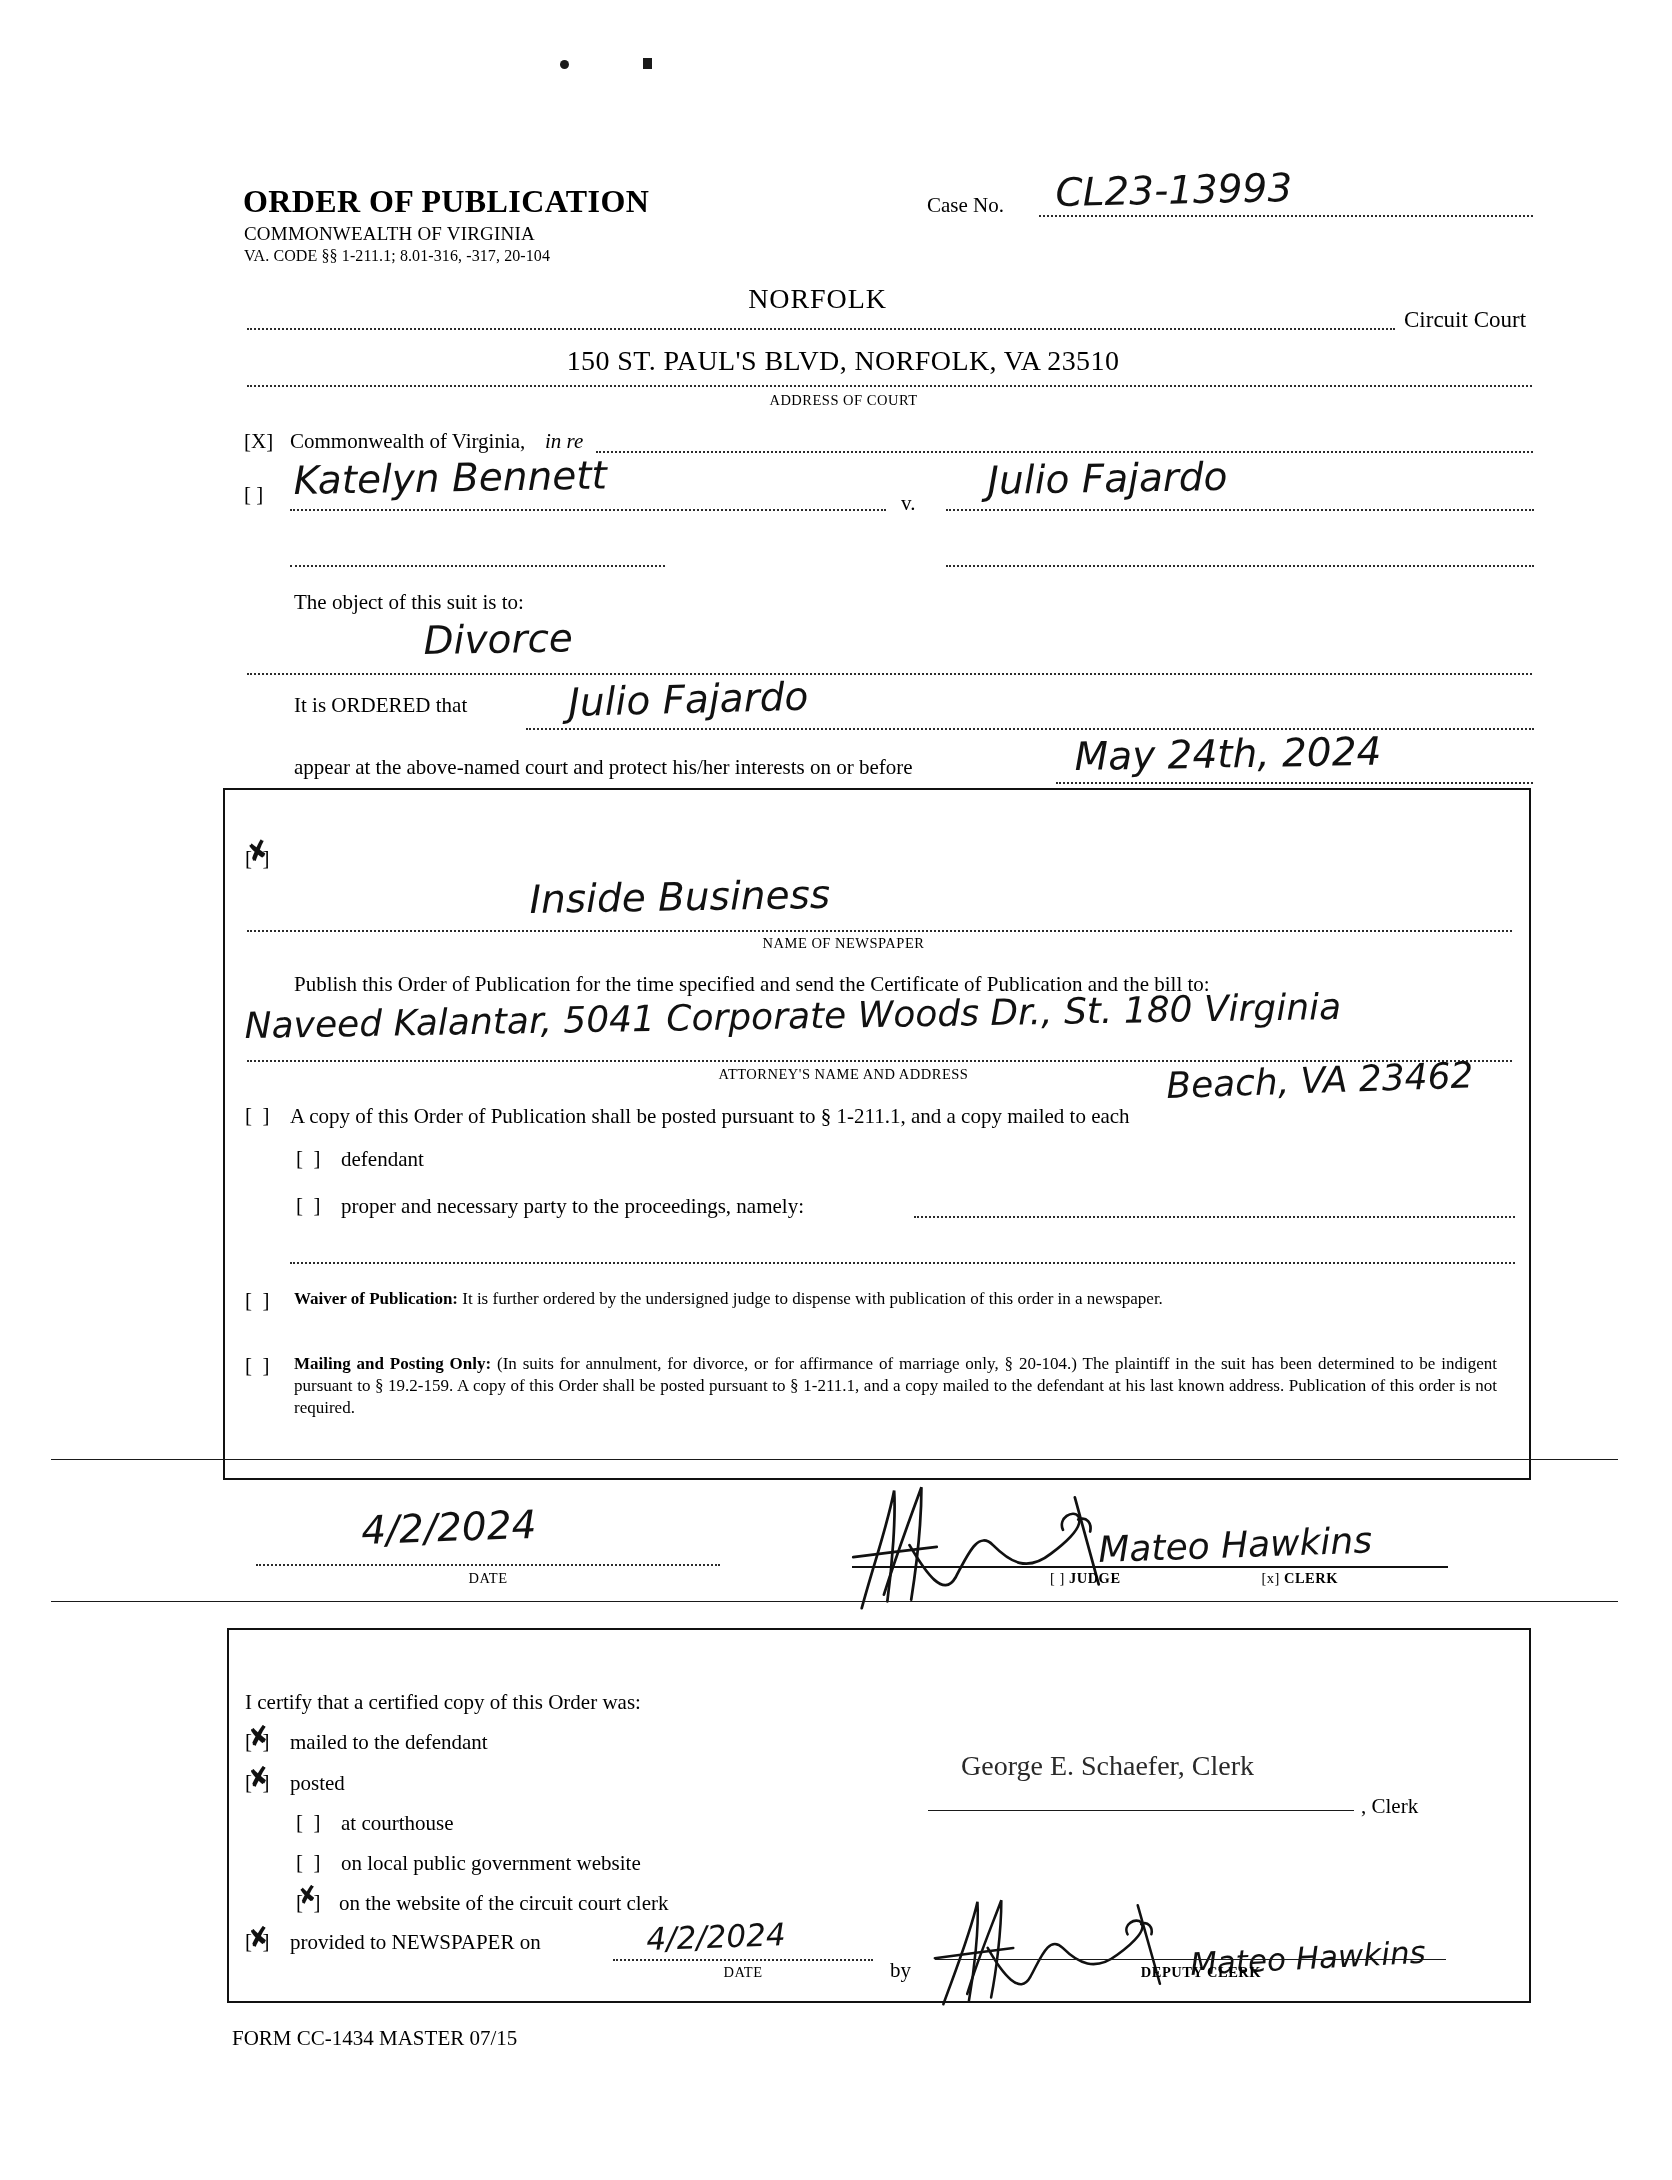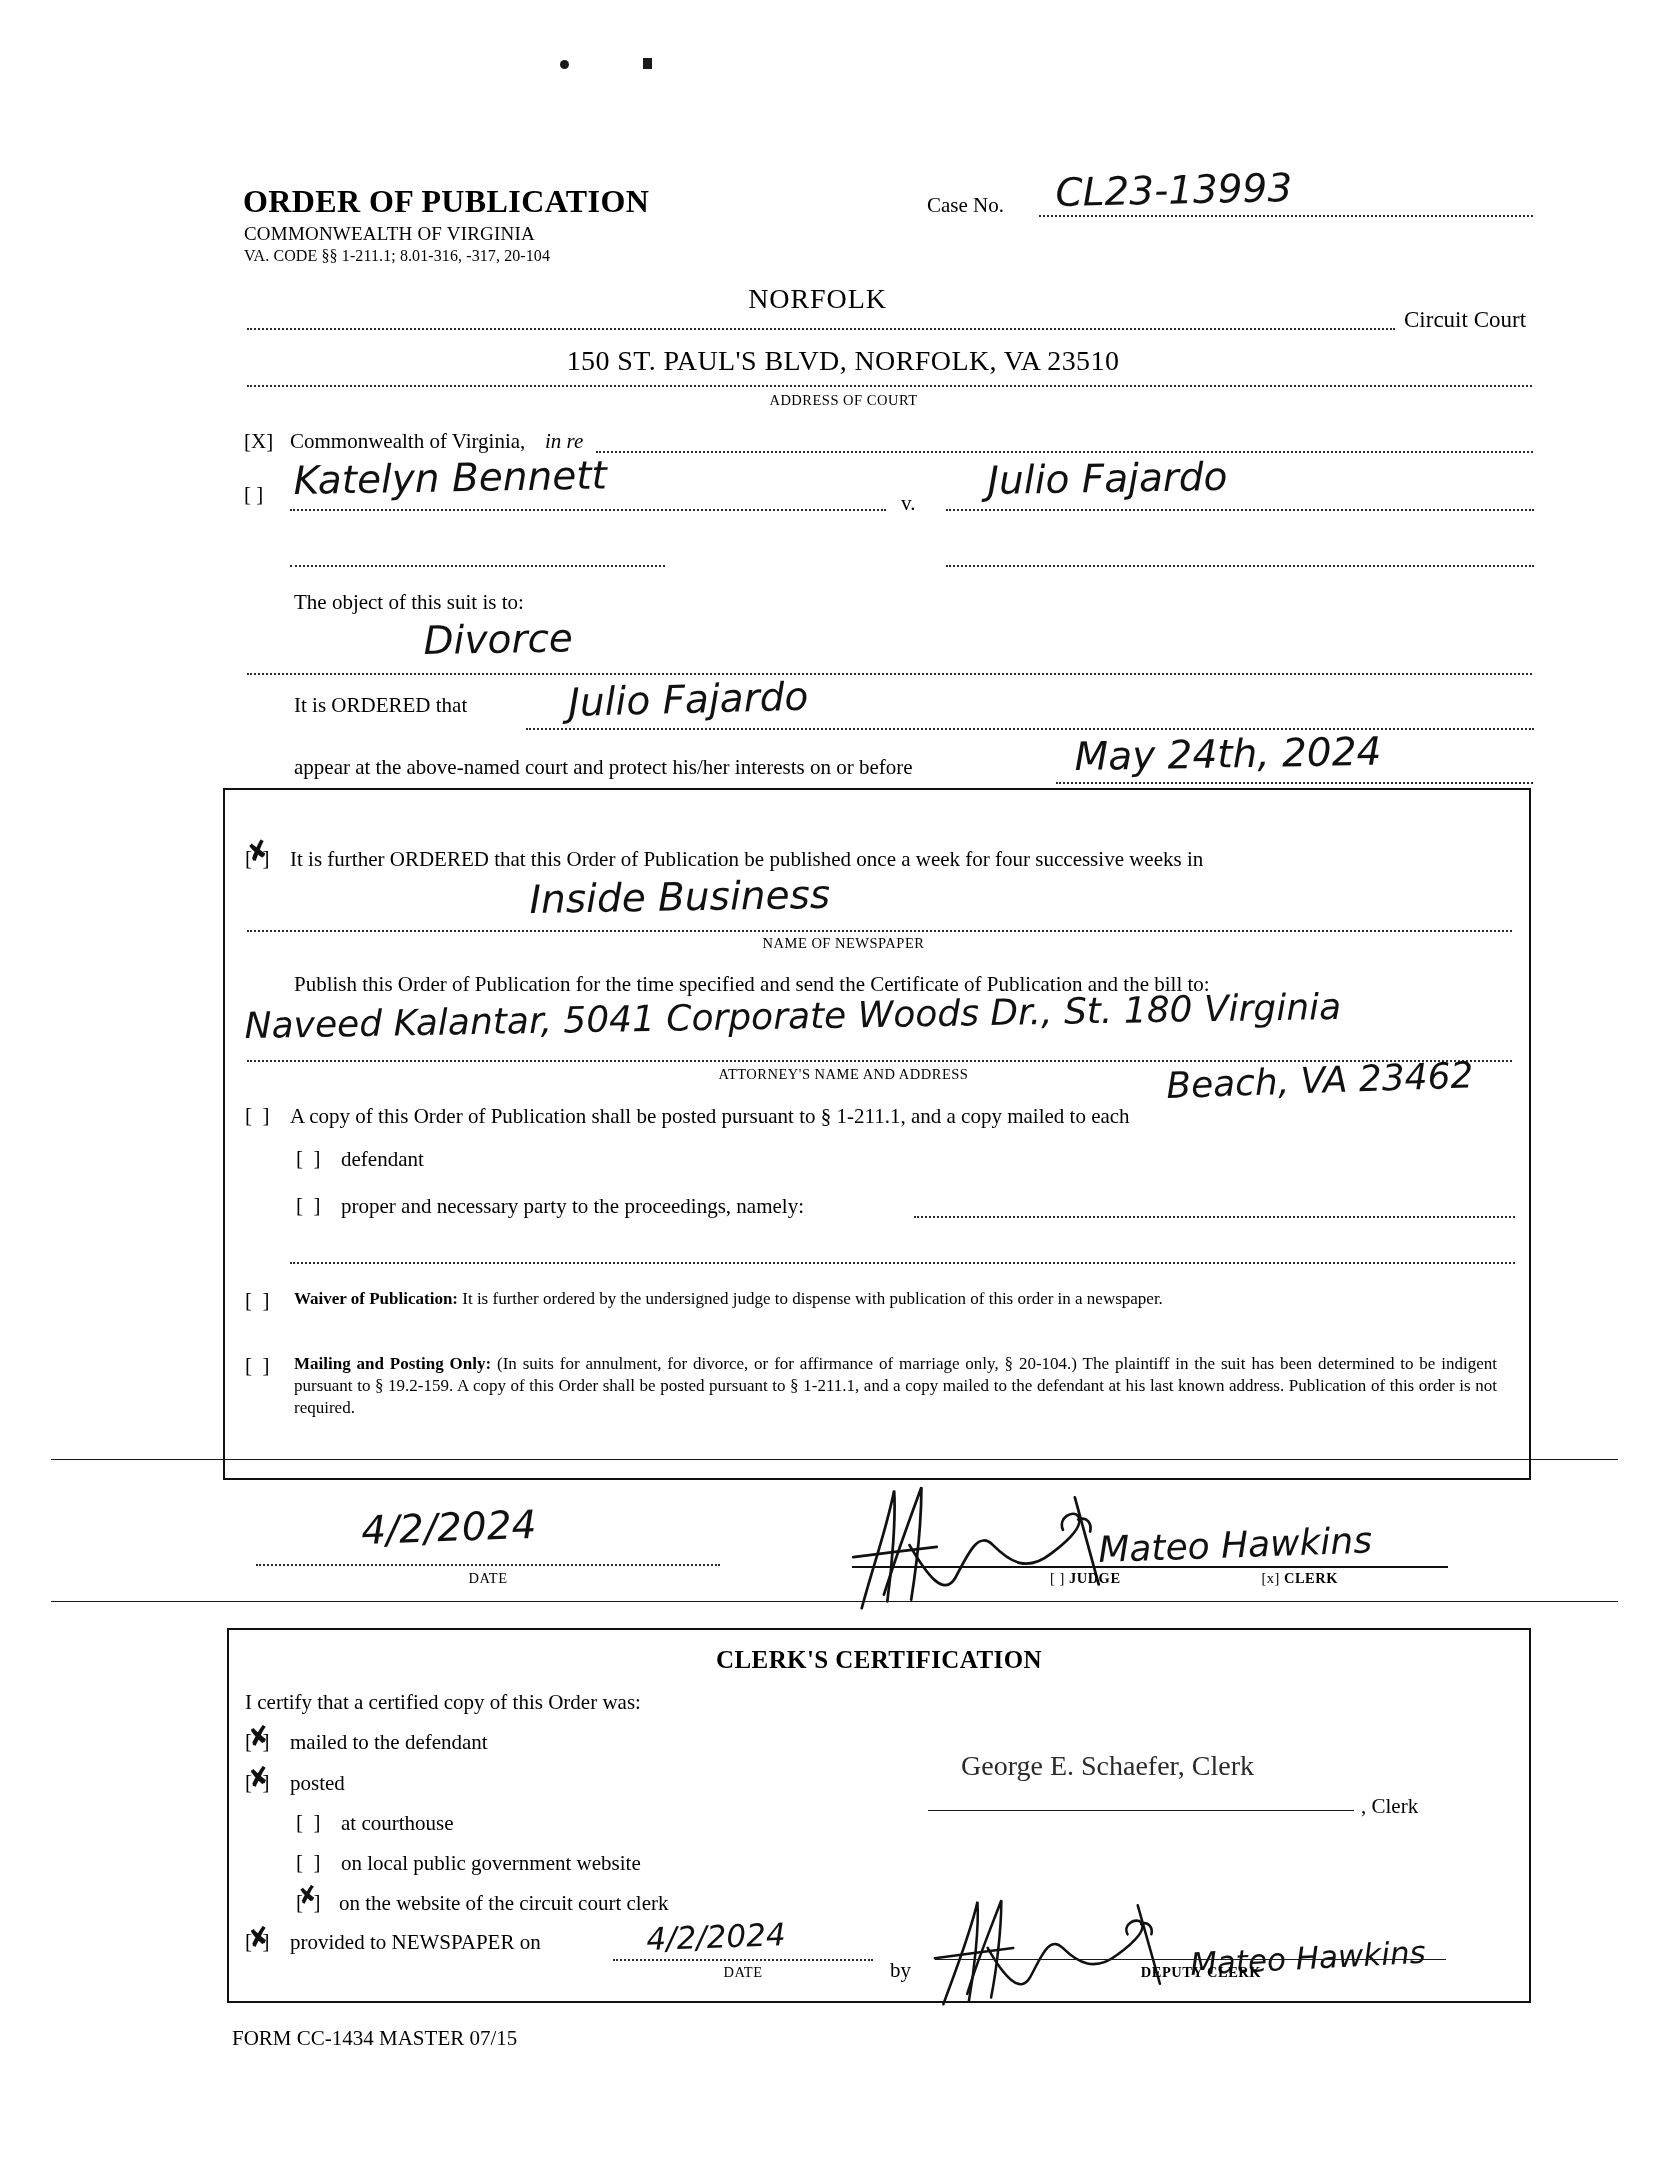--- a/index.html
+++ b/index.html
@@ -164,21 +164,20 @@
 
   <div class="abs body-txt" style="left:294px;top:754px;">appear at the above-named court and protect his/her interests on or before</div>
   <div class="hand hand-lg" style="left:1075px;top:734px;transform:rotate(-1deg);">May 24th, 2024</div>
   <div class="dotline" style="left:1056px;top:782px;width:477px;"></div>
 
   <div class="box" style="left:223px;top:788px;width:1308px;height:692px;"></div>
 
 
   <div class="cbx" style="left:245px;top:846px;">[&nbsp;&nbsp;]</div>
   <div class="cbx-mark" style="left:247px;top:836px;transform:rotate(-18deg);">✘</div>
-  <div class="abs body-txt" style="left:290px;top:846px;width:1107px;">It is further ORDERED that this Order of Publication be published once a week for four successive weeks in</div>
 
   <div class="hand hand-lg" style="left:530px;top:877px;transform:rotate(-1deg);">Inside Business</div>
   <div class="dotline" style="left:247px;top:930px;width:1265px;"></div>
   <div class="abs tiny-label" style="left:588px;top:935px;width:511px;">NAME OF NEWSPAPER</div>
 
   <div class="abs body-txt" style="left:294px;top:971px;width:1193px;">Publish this Order of Publication for the time specified and send the Certificate of Publication and the bill to:</div>
 
   <div class="hand hand-md" style="left:245px;top:1005px;transform:rotate(-1deg);">Naveed Kalantar, 5041 Corporate Woods Dr., St. 180 Virginia</div>
   <div class="dotline" style="left:247px;top:1060px;width:1265px;"></div>
   <div class="abs tiny-label" style="left:588px;top:1066px;width:511px;">ATTORNEY'S NAME AND ADDRESS</div>
@@ -231,21 +230,20 @@
   </div>
   <div class="abs tiny-label" style="left:1193px;top:1570px;width:145px;text-align:right;">
     <span>[x]</span>
     <span class="bold">CLERK</span>
   </div>
 
   <div class="solidline" style="left:51px;top:1601px;width:1567px;"></div>
 
   <div class="box" style="left:227px;top:1628px;width:1304px;height:375px;"></div>
 
-  <div class="abs bold ctr" style="left:227px;top:1646px;width:1304px;font-size:25px;letter-spacing:0.4px;">CLERK'S CERTIFICATION</div>
 
   <div class="abs body-txt" style="left:245px;top:1689px;">I certify that a certified copy of this Order was:</div>
 
   <div class="cbx" style="left:245px;top:1729px;">[&nbsp;&nbsp;]</div>
   <div class="cbx-mark" style="left:248px;top:1721px;transform:rotate(-12deg);">✘</div>
   <div class="abs body-txt" style="left:290px;top:1729px;">mailed to the defendant</div>
 
   <div class="cbx" style="left:245px;top:1770px;">[&nbsp;&nbsp;]</div>
   <div class="cbx-mark" style="left:248px;top:1762px;transform:rotate(-12deg);">✘</div>
   <div class="abs body-txt" style="left:290px;top:1770px;">posted</div>

